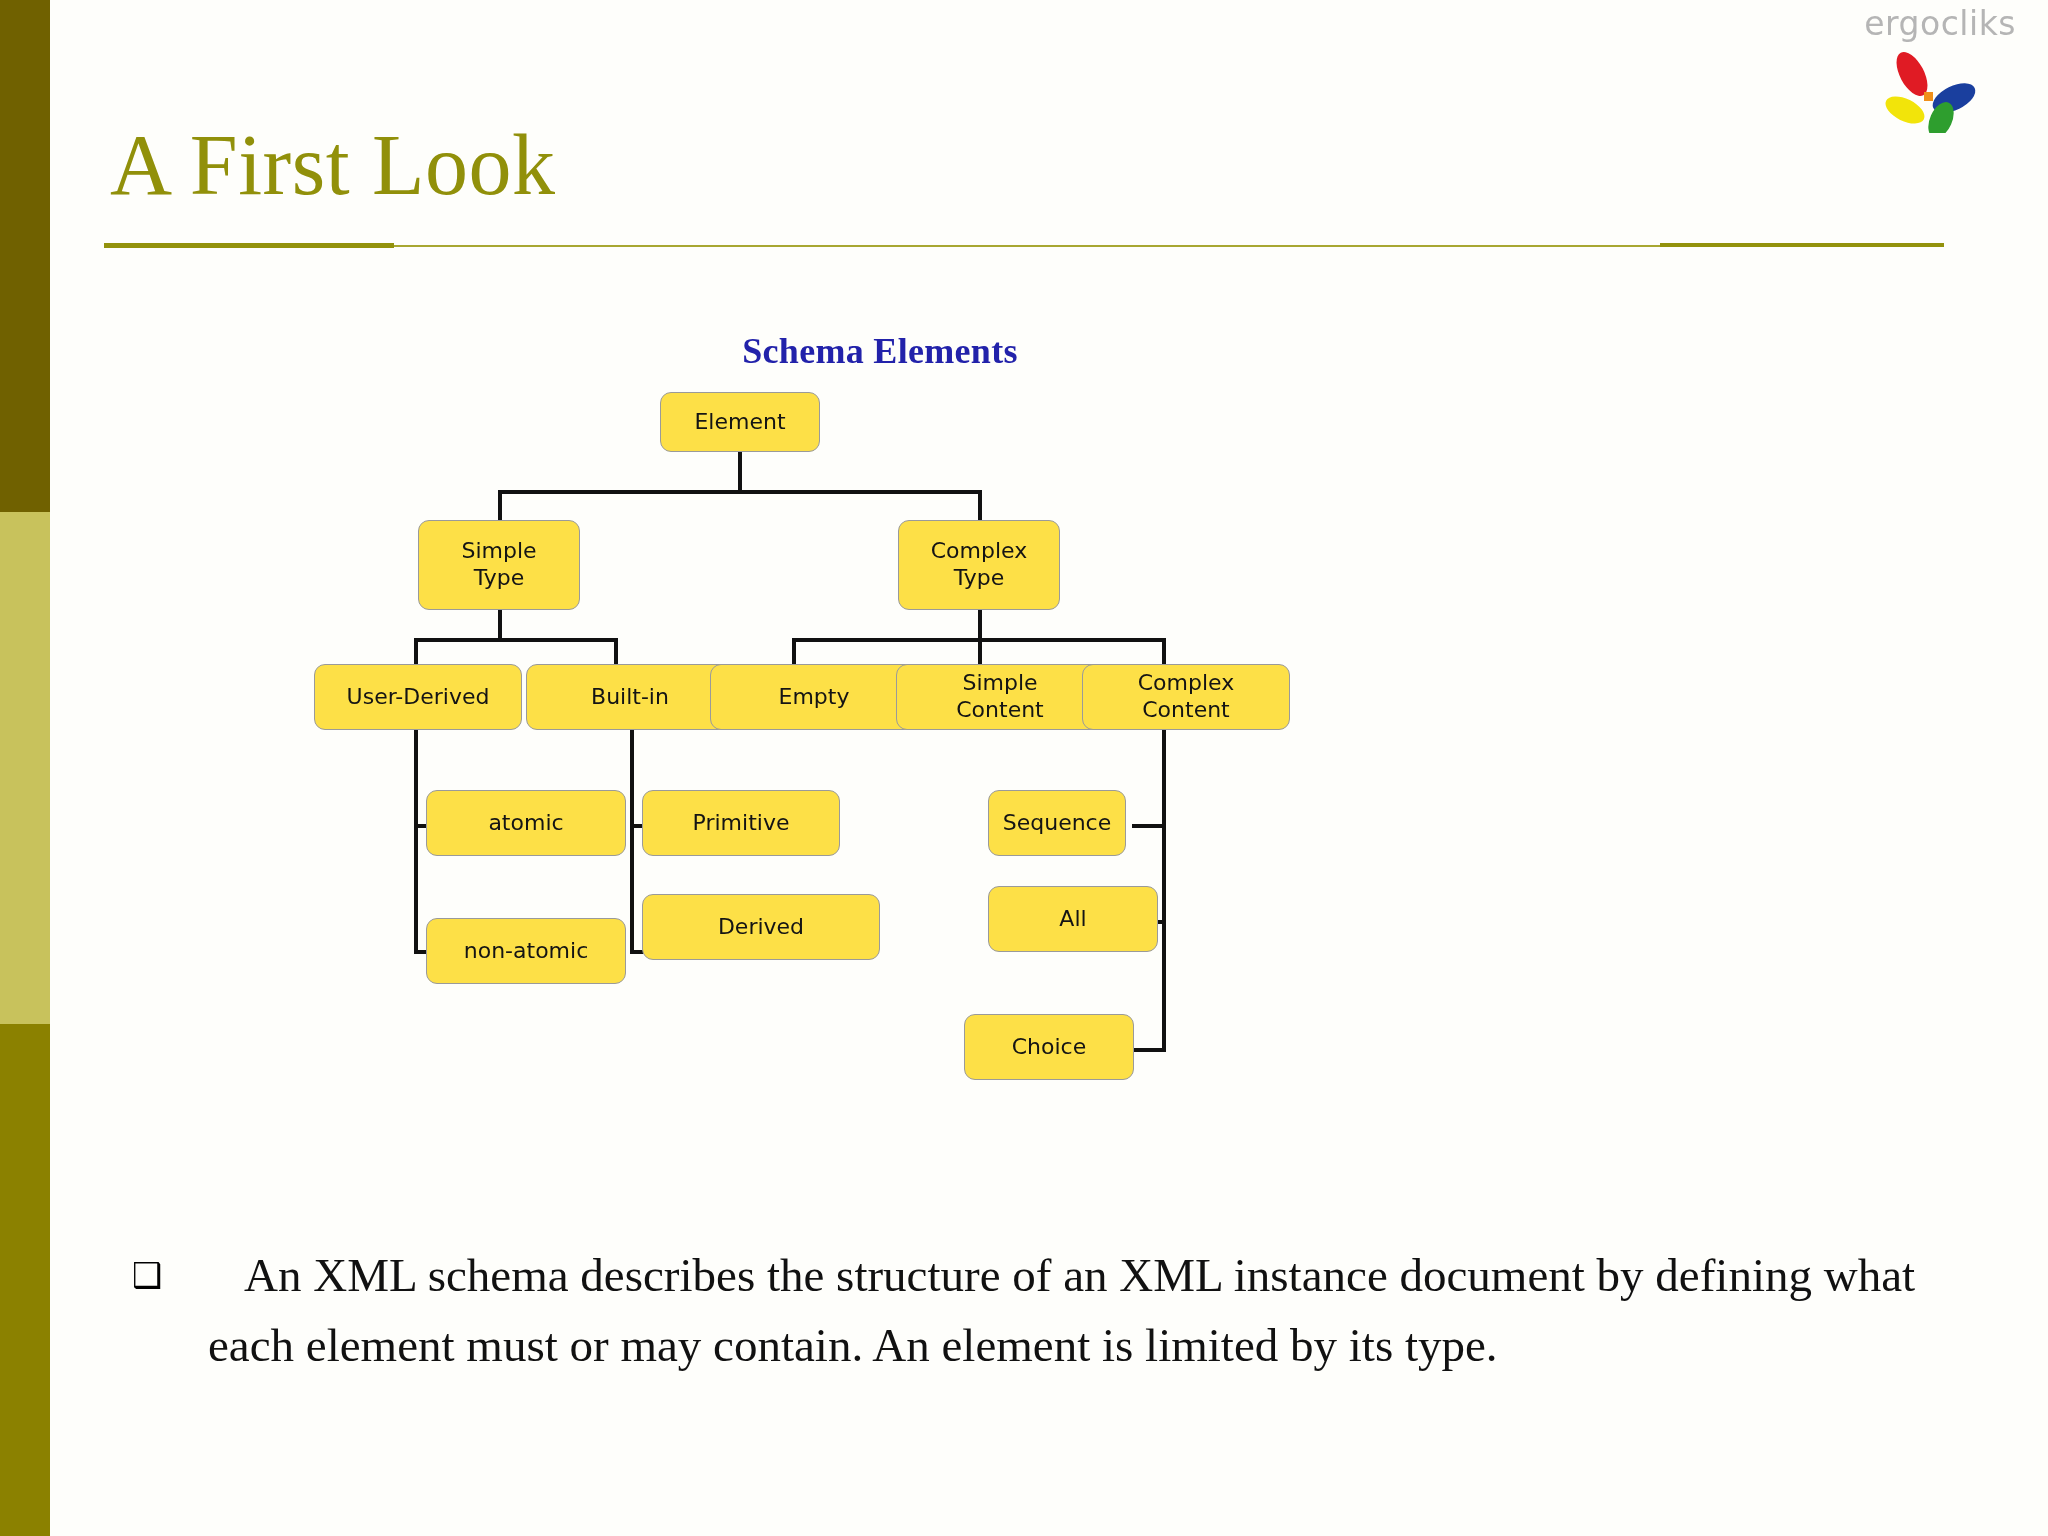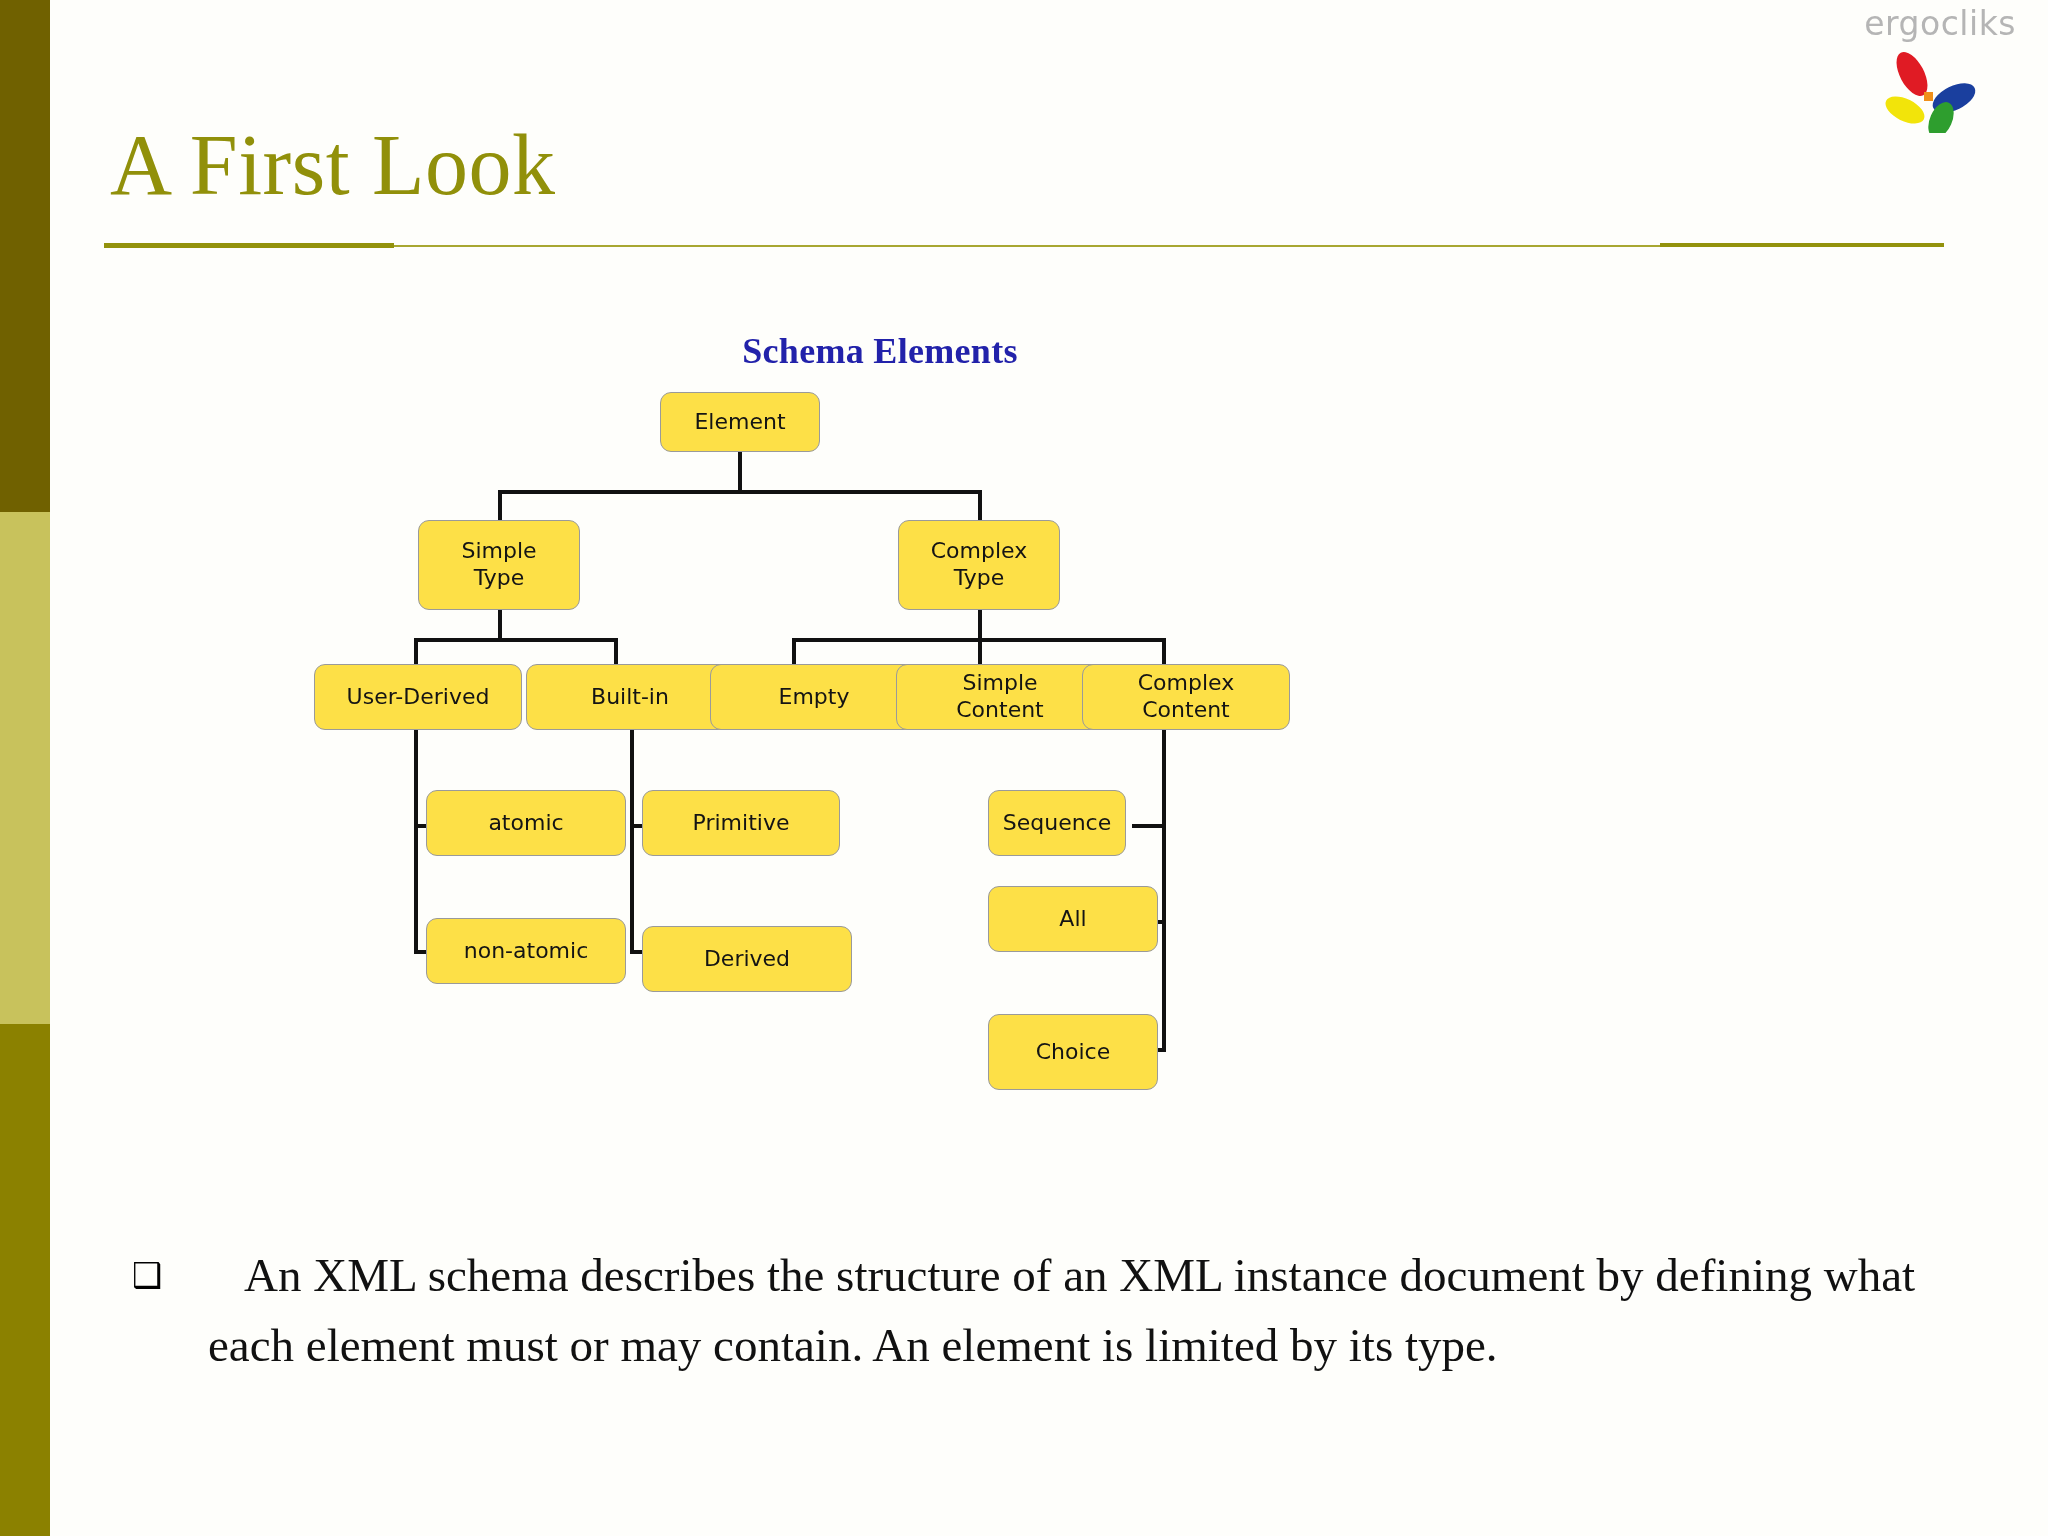--- a/index.html
+++ b/index.html
@@ -268,27 +268,27 @@
 
     <div class="node" style="left:702px; top:334px; width:208px; height:66px;">Complex
 Content</div>
 
     <div class="node" style="left:46px; top:460px; width:200px; height:66px;">atomic</div>
 
     <div class="node" style="left:46px; top:588px; width:200px; height:66px;">non-atomic</div>
 
     <div class="node" style="left:262px; top:460px; width:198px; height:66px;">Primitive</div>
 
-    <div class="node" style="left:262px; top:596px; width:210px; height:66px;">Derived</div>
+    <div class="node" style="left:262px; top:564px; width:238px; height:66px;">Derived</div>
 
     <div class="node" style="left:608px; top:460px; width:138px; height:66px;">Sequence</div>
 
     <div class="node" style="left:608px; top:556px; width:170px; height:66px;">All</div>
 
-    <div class="node" style="left:608px; top:684px; width:170px; height:76px;">Choice</div>
+    <div class="node" style="left:584px; top:684px; width:170px; height:66px;">Choice</div>
 
   </div>
 
   <div class="body-block">
     <div class="bullet-row">
       <div class="bullet-glyph">❑</div>
       <div class="bullet-text">An XML schema describes the structure of an XML instance document by defining what each element must or may contain. An element is limited by its type.</div>
     </div>
   </div>
 

